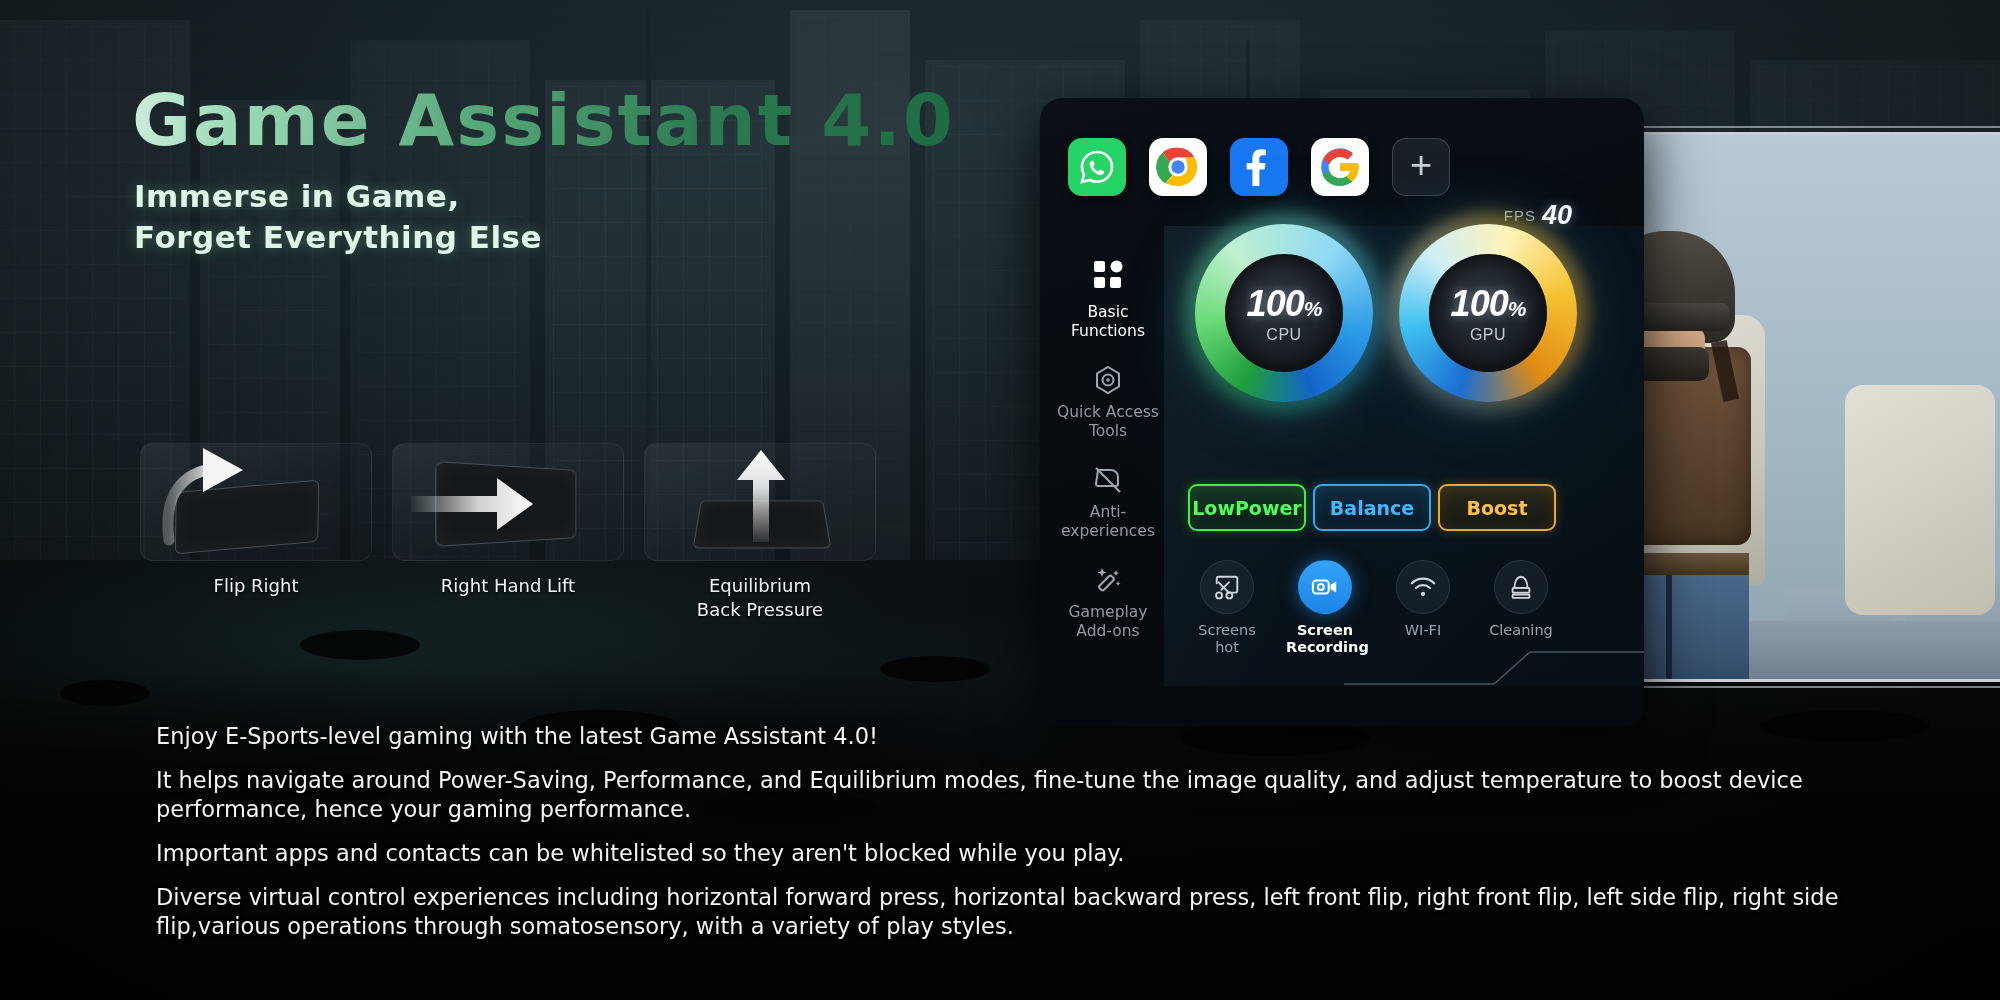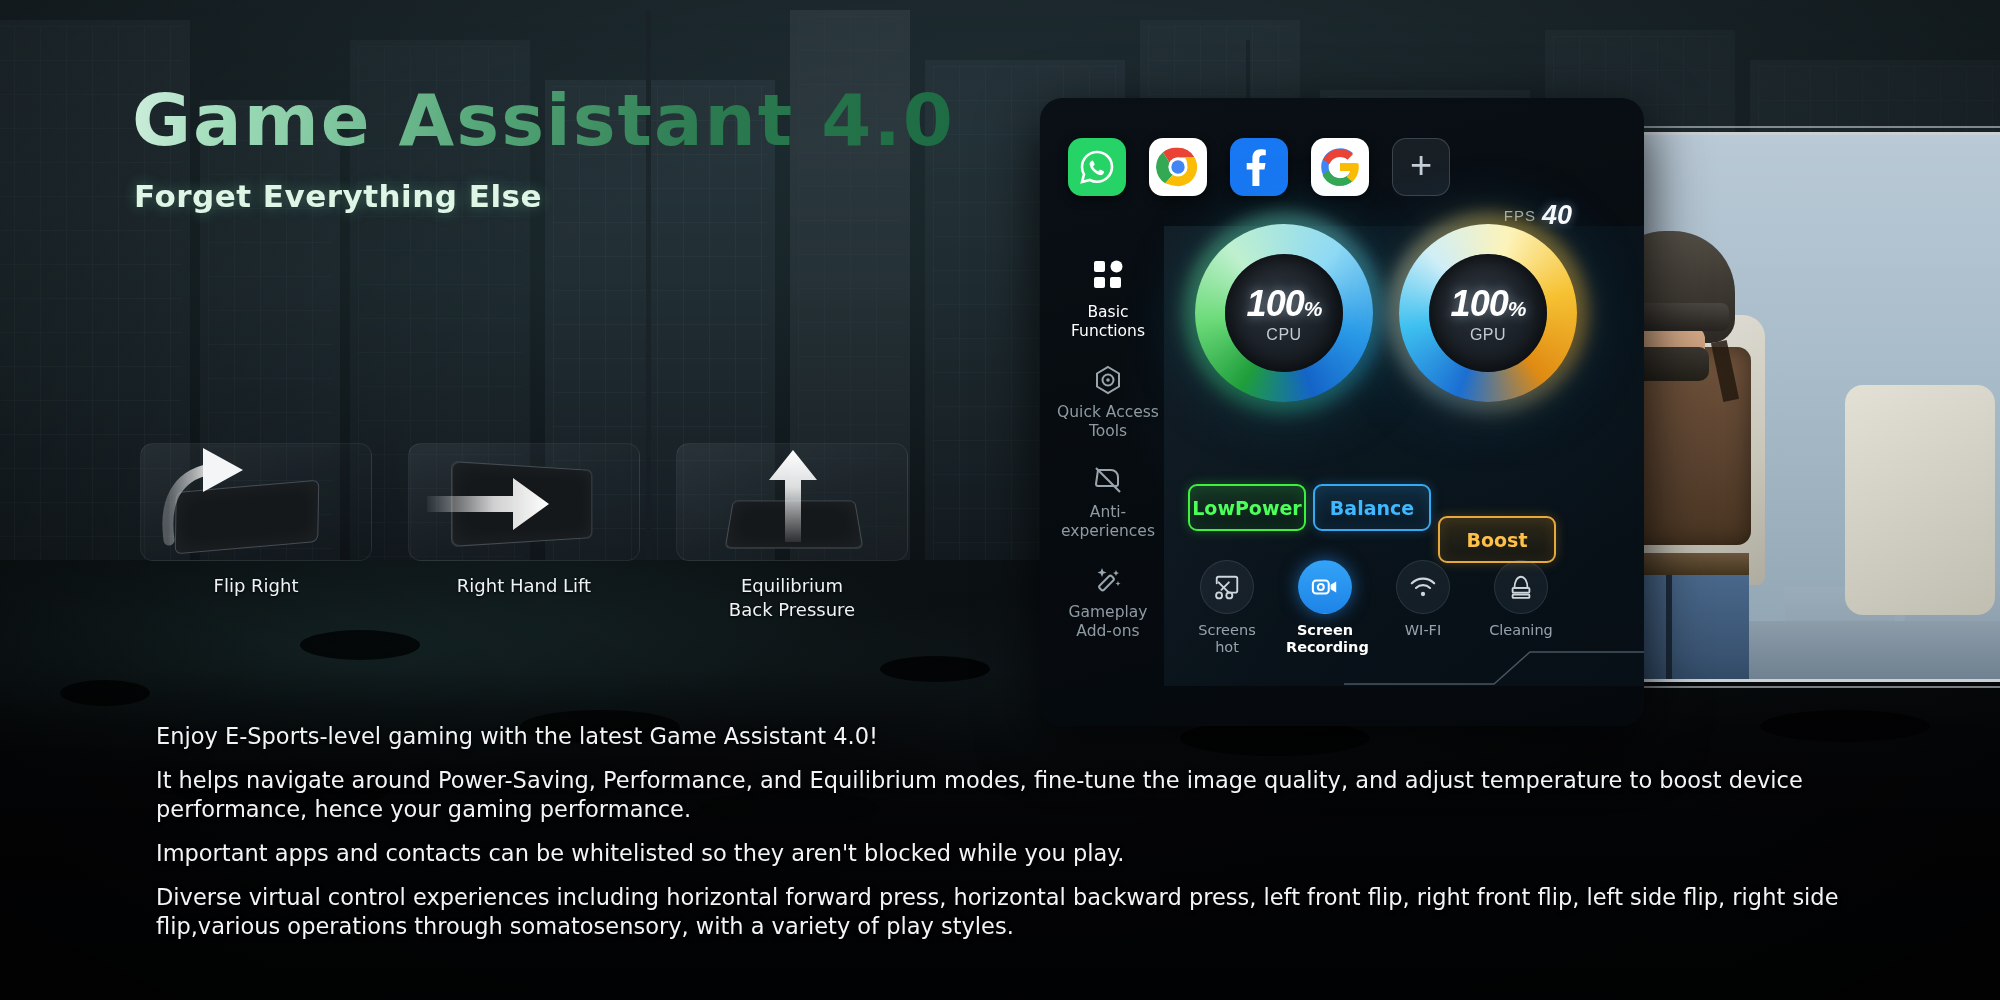--- a/index.html
+++ b/index.html
@@ -47,21 +47,21 @@
     text-shadow:none; white-space:nowrap;
   }
   .sub {
     position:absolute; left:134px; top:176px;
     font-size:31px; font-weight:bold; line-height:1.33; letter-spacing:.5px;
     color:#dff5e6; font-family:"DejaVu Sans", sans-serif;
     text-shadow:0 0 14px rgba(120,220,170,.35);
   }
 
   
-  .gestures { position:absolute; left:140px; top:443px; display:flex; gap:36px; }
+  .gestures { position:absolute; left:140px; top:443px; display:flex; gap:20px; }
   .gcard-wrap { width:232px; }
   .gcard {
     width:232px; height:118px; border-radius:13px;
     background:linear-gradient(150deg, rgba(120,130,140,.17), rgba(60,68,76,.10) 55%, rgba(30,35,40,.08));
     border:1px solid rgba(170,185,195,.10);
     position:relative; overflow:hidden;
   }
   .glabel { margin-top:13px; text-align:center; color:#f0f3f5; font-size:18px;
             line-height:1.32; font-family:"DejaVu Sans", sans-serif;
             text-shadow:0 1px 3px rgba(0,0,0,.9); }
@@ -136,21 +136,21 @@
   
   .modes { position:absolute; left:148px; top:386px; display:flex; gap:7px; }
   .mode { width:118px; height:47px; border-radius:9px; display:flex; align-items:center;
           justify-content:center; font-size:19px; font-weight:bold;
           font-family:"DejaVu Sans",sans-serif; }
   .mode.low  { border:2px solid #3ff03f; color:#4dff5a; background:linear-gradient(180deg,rgba(30,90,40,.45),rgba(12,40,18,.35));
                box-shadow:0 0 12px rgba(60,240,80,.28), inset 0 0 14px rgba(60,240,80,.12);}
   .mode.bal  { border:2px solid #36a9f2; color:#3fb8ff; background:linear-gradient(180deg,rgba(22,70,105,.45),rgba(10,34,55,.35));
                box-shadow:0 0 12px rgba(60,170,250,.25), inset 0 0 14px rgba(60,170,250,.12);}
   .mode.bst  { border:2px solid #e8a93c; color:#ffc04a; background:linear-gradient(180deg,rgba(95,70,22,.42),rgba(45,32,10,.32));
-               box-shadow:0 0 12px rgba(240,170,50,.25), inset 0 0 14px rgba(240,170,50,.12);margin-top:32px;}
+               box-shadow:0 0 12px rgba(240,170,50,.25), inset 0 0 14px rgba(240,170,50,.12);}
 
   
   .tools { position:absolute; left:148px; top:462px; display:flex; gap:20px; }
   .tool { width:78px; text-align:center; }
   .tool-ico { width:54px; height:54px; border-radius:50%; margin:0 auto 8px;
               background:rgba(130,150,170,.10); border:1px solid rgba(150,175,195,.16);
               display:flex; align-items:center; justify-content:center; }
   .tool.active .tool-ico { background:linear-gradient(180deg,#33a3f7,#1e84e8); border-color:transparent;
                            box-shadow:0 0 18px rgba(45,150,250,.55); }
   .tool-lab { font-size:14.5px; line-height:1.2; color:#97a3ac; font-family:"DejaVu Sans",sans-serif; }
@@ -258,20 +258,21 @@
       <div class="rubble" style="left:170px;top:210px;width:220px;height:40px;"></div>
       <div class="rubble" style="left:700px;top:230px;width:180px;height:36px;"></div>
     </div>
 
     <div class="bottom-fade"></div>
     <div class="vign"></div>
   </div>
 
   <div class="headline">Game Assistant 4.0</div>
   <div class="sub">
+    <div>Immerse in Game,</div>
     <div>Forget Everything Else</div>
   </div>
 
   <div class="gestures">
 
     <div class="gcard-wrap">
       <div class="gcard">
         <div class="phone-plate" style="left:34px;top:42px;width:144px;height:62px;transform:rotate(-5deg) skewX(-6deg);"></div>
         <svg width="232" height="118" style="position:absolute;left:0;top:0;">
           <defs>

